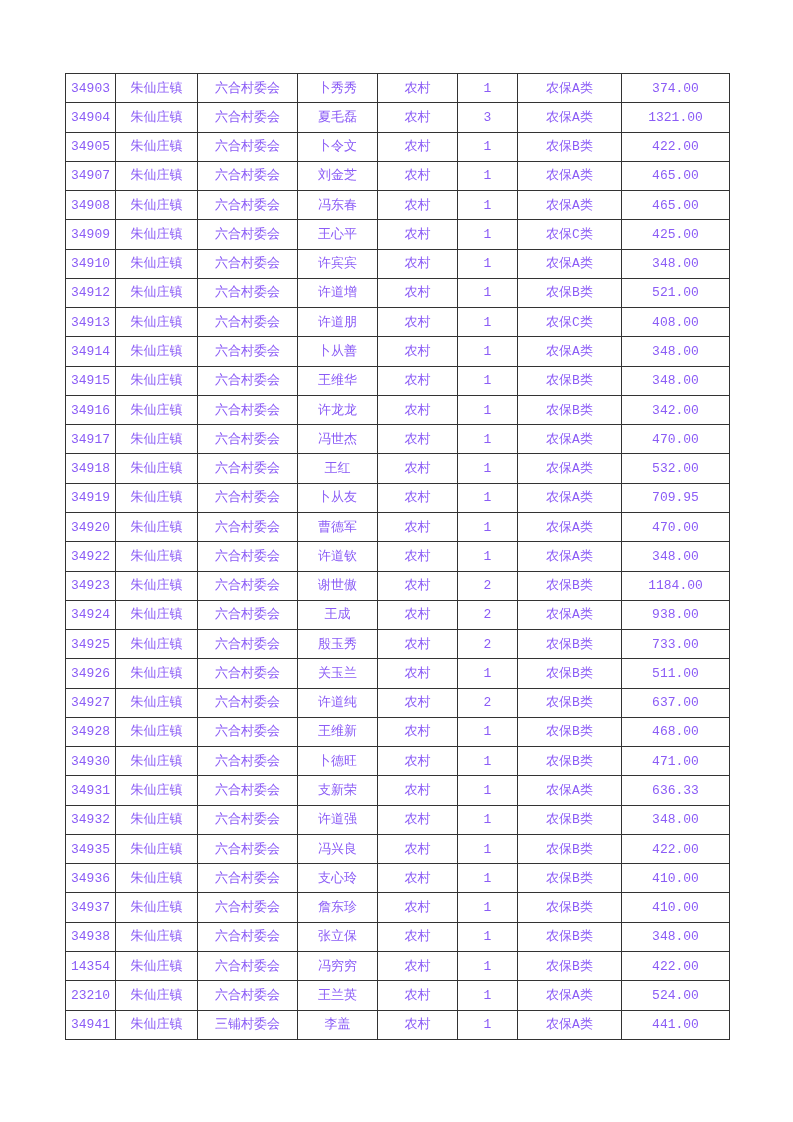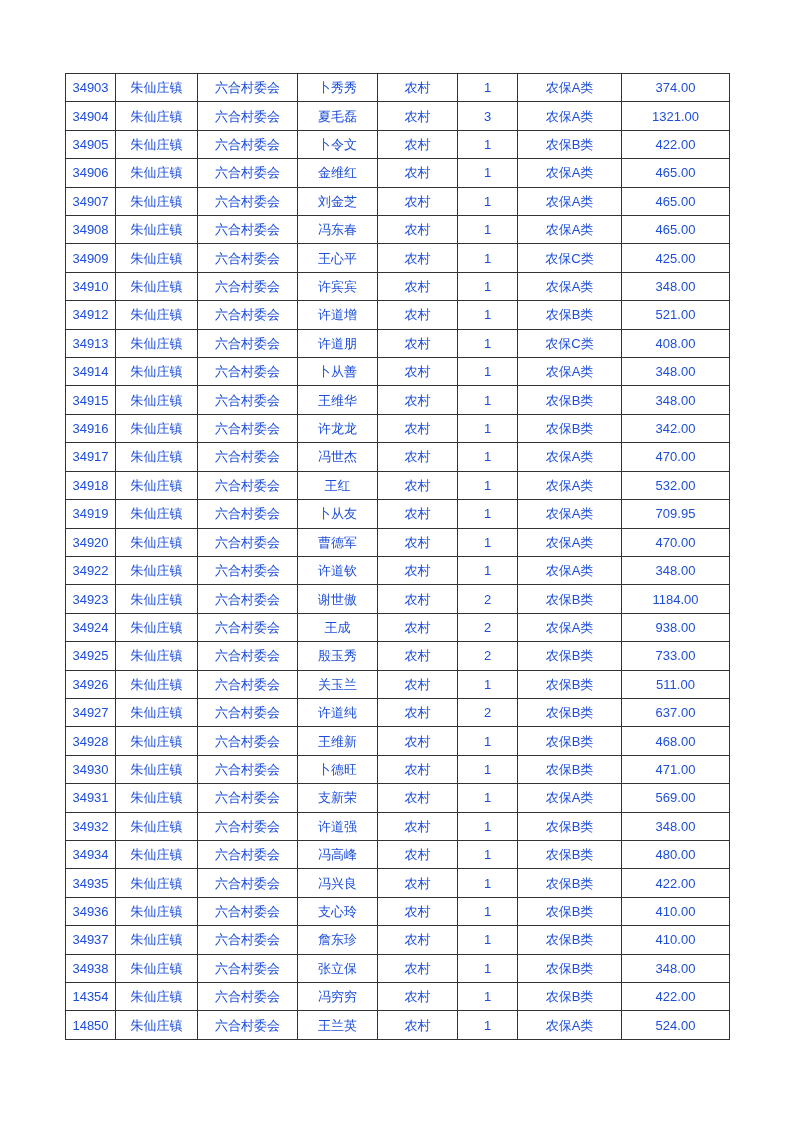--- a/index.html
+++ b/index.html
@@ -5,22 +5,22 @@
   html, body {
     margin: 0;
     padding: 0;
     background: #ffffff;
   }
   .page {
     position: relative;
     width: 783px;
     height: 1122px;
     background: #ffffff;
-    font-family: Liberation Sans, sans-serif;
-    color: #1d4ed8;
+    font-family: Liberation Mono, monospace;
+    color: #8b5cf6;
     overflow: hidden;
   }
   table.data-table {
     position: absolute;
     left: 65px;
     top: 73px;
     width: 664px;
     height: 967px;
     border-collapse: collapse;
     table-layout: fixed;
@@ -83,30 +83,20 @@
           <td class="c-id">34905</td>
           <td class="c-town">朱仙庄镇</td>
           <td class="c-village">六合村委会</td>
           <td class="c-name">卜令文</td>
           <td class="c-area">农村</td>
           <td class="c-count">1</td>
           <td class="c-cat">农保B类</td>
           <td class="c-amount">422.00</td>
         </tr>
 
-        <tr>
-          <td class="c-id">34906</td>
-          <td class="c-town">朱仙庄镇</td>
-          <td class="c-village">六合村委会</td>
-          <td class="c-name">金维红</td>
-          <td class="c-area">农村</td>
-          <td class="c-count">1</td>
-          <td class="c-cat">农保A类</td>
-          <td class="c-amount">465.00</td>
-        </tr>
 
         <tr>
           <td class="c-id">34907</td>
           <td class="c-town">朱仙庄镇</td>
           <td class="c-village">六合村委会</td>
           <td class="c-name">刘金芝</td>
           <td class="c-area">农村</td>
           <td class="c-count">1</td>
           <td class="c-cat">农保A类</td>
           <td class="c-amount">465.00</td>
@@ -336,45 +326,35 @@
         </tr>
 
         <tr>
           <td class="c-id">34931</td>
           <td class="c-town">朱仙庄镇</td>
           <td class="c-village">六合村委会</td>
           <td class="c-name">支新荣</td>
           <td class="c-area">农村</td>
           <td class="c-count">1</td>
           <td class="c-cat">农保A类</td>
-          <td class="c-amount">569.00</td>
+          <td class="c-amount">636.33</td>
         </tr>
 
         <tr>
           <td class="c-id">34932</td>
           <td class="c-town">朱仙庄镇</td>
           <td class="c-village">六合村委会</td>
           <td class="c-name">许道强</td>
           <td class="c-area">农村</td>
           <td class="c-count">1</td>
           <td class="c-cat">农保B类</td>
           <td class="c-amount">348.00</td>
         </tr>
 
 
-        <tr>
-          <td class="c-id">34934</td>
-          <td class="c-town">朱仙庄镇</td>
-          <td class="c-village">六合村委会</td>
-          <td class="c-name">冯高峰</td>
-          <td class="c-area">农村</td>
-          <td class="c-count">1</td>
-          <td class="c-cat">农保B类</td>
-          <td class="c-amount">480.00</td>
-        </tr>
 
         <tr>
           <td class="c-id">34935</td>
           <td class="c-town">朱仙庄镇</td>
           <td class="c-village">六合村委会</td>
           <td class="c-name">冯兴良</td>
           <td class="c-area">农村</td>
           <td class="c-count">1</td>
           <td class="c-cat">农保B类</td>
           <td class="c-amount">422.00</td>
@@ -418,25 +398,35 @@
           <td class="c-town">朱仙庄镇</td>
           <td class="c-village">六合村委会</td>
           <td class="c-name">冯穷穷</td>
           <td class="c-area">农村</td>
           <td class="c-count">1</td>
           <td class="c-cat">农保B类</td>
           <td class="c-amount">422.00</td>
         </tr>
 
         <tr>
-          <td class="c-id">14850</td>
+          <td class="c-id">23210</td>
           <td class="c-town">朱仙庄镇</td>
           <td class="c-village">六合村委会</td>
           <td class="c-name">王兰英</td>
           <td class="c-area">农村</td>
           <td class="c-count">1</td>
           <td class="c-cat">农保A类</td>
           <td class="c-amount">524.00</td>
         </tr>
 
+        <tr>
+          <td class="c-id">34941</td>
+          <td class="c-town">朱仙庄镇</td>
+          <td class="c-village">三铺村委会</td>
+          <td class="c-name">李盖</td>
+          <td class="c-area">农村</td>
+          <td class="c-count">1</td>
+          <td class="c-cat">农保A类</td>
+          <td class="c-amount">441.00</td>
+        </tr>
       </tbody>
   </table>
 </div>
 
 </body></html>

